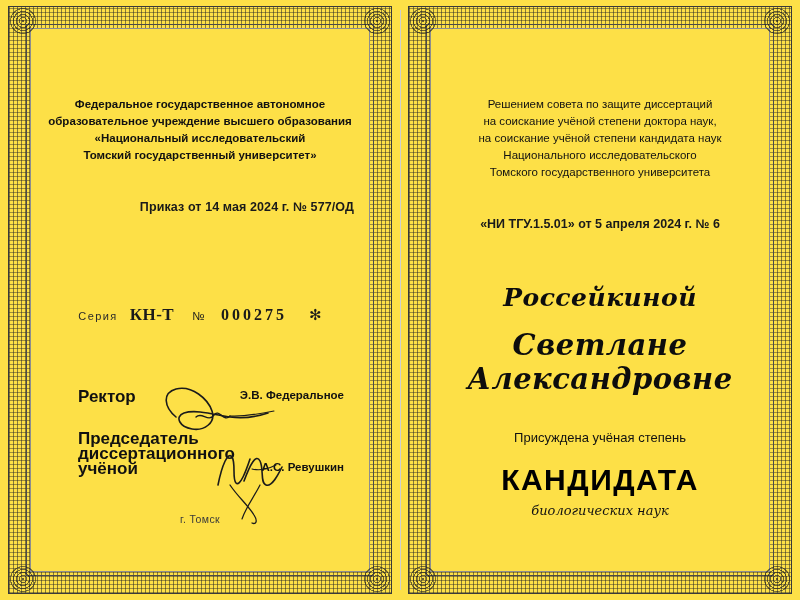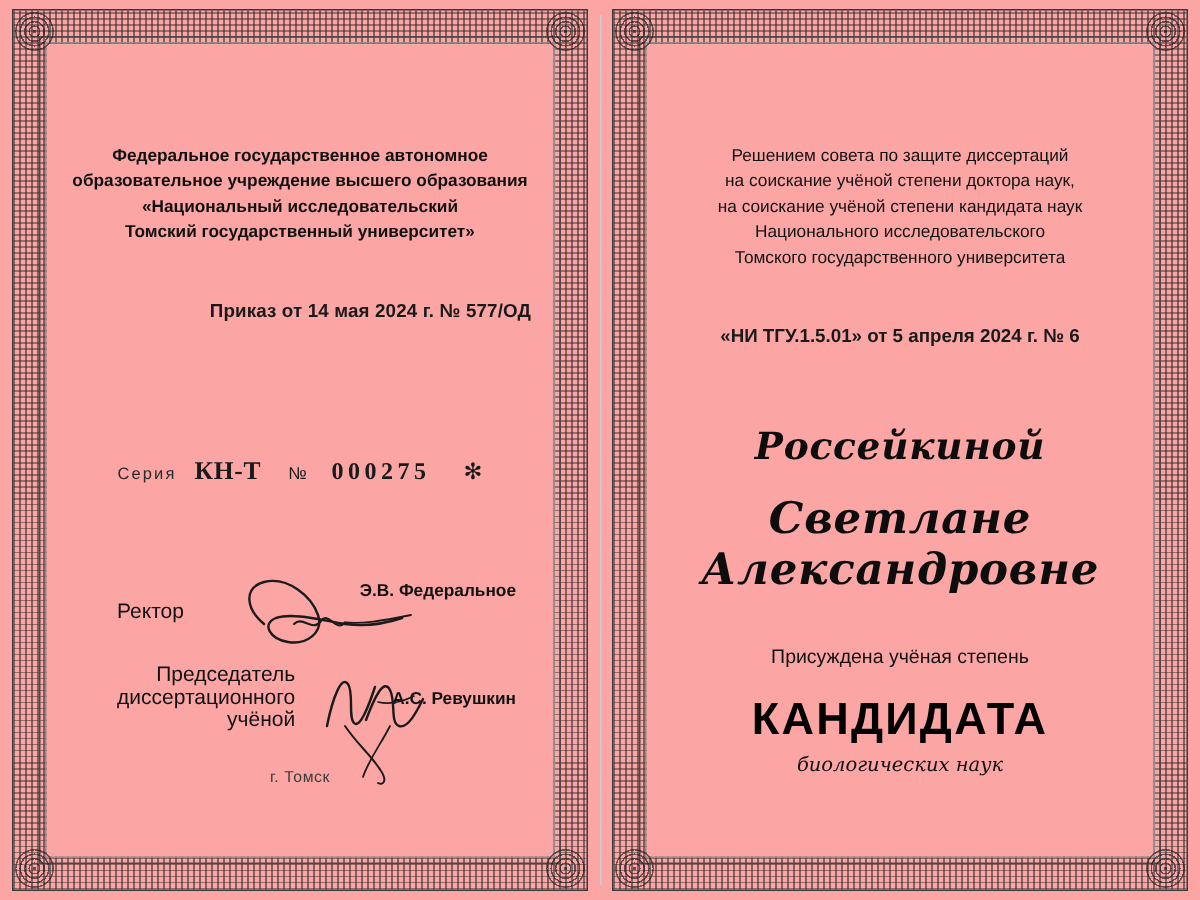--- a/index.html
+++ b/index.html
@@ -12,21 +12,21 @@
     height: 600px;
     font-family: "Liberation Sans", sans-serif;
     color: #1a1a1a;
     overflow: hidden;
   }
 
   .diploma {
     position: relative;
     width: 800px;
     height: 600px;
-    background: #fca5a5;
+    background: #fde047;
     display: flex;
   }
 
   
   .ornament-frame {
     position: absolute;
     left: 8px;
     top: 6px;
     right: 8px;
     bottom: 6px;
@@ -153,28 +153,27 @@
     margin-left: 10px;
   }
 
   .sig-area {
     position: relative;
     margin-top: 54px;
     height: 150px;
   }
   .sig-role {
     position: absolute;
-    font-size: 14px;
-    font-weight: 400;
+    font-size: 17px;
+    font-weight: 700;
     line-height: 15px;
     color: #111;
-    margin-top: 12px;
   }
   .sig-role.rector { left: 32px; top: 10px; }
-  .sig-role.chair { left: 32px; top: 52px; text-align: right; }
+  .sig-role.chair { left: 32px; top: 52px; }
   .sig-name {
     position: absolute;
     font-size: 11.5px;
     font-weight: 700;
     color: #111;
   }
   .sig-name.rector { right: 10px; top: 10px; }
   .sig-name.chair { right: 10px; top: 82px; }
 
   .sig-svg {

